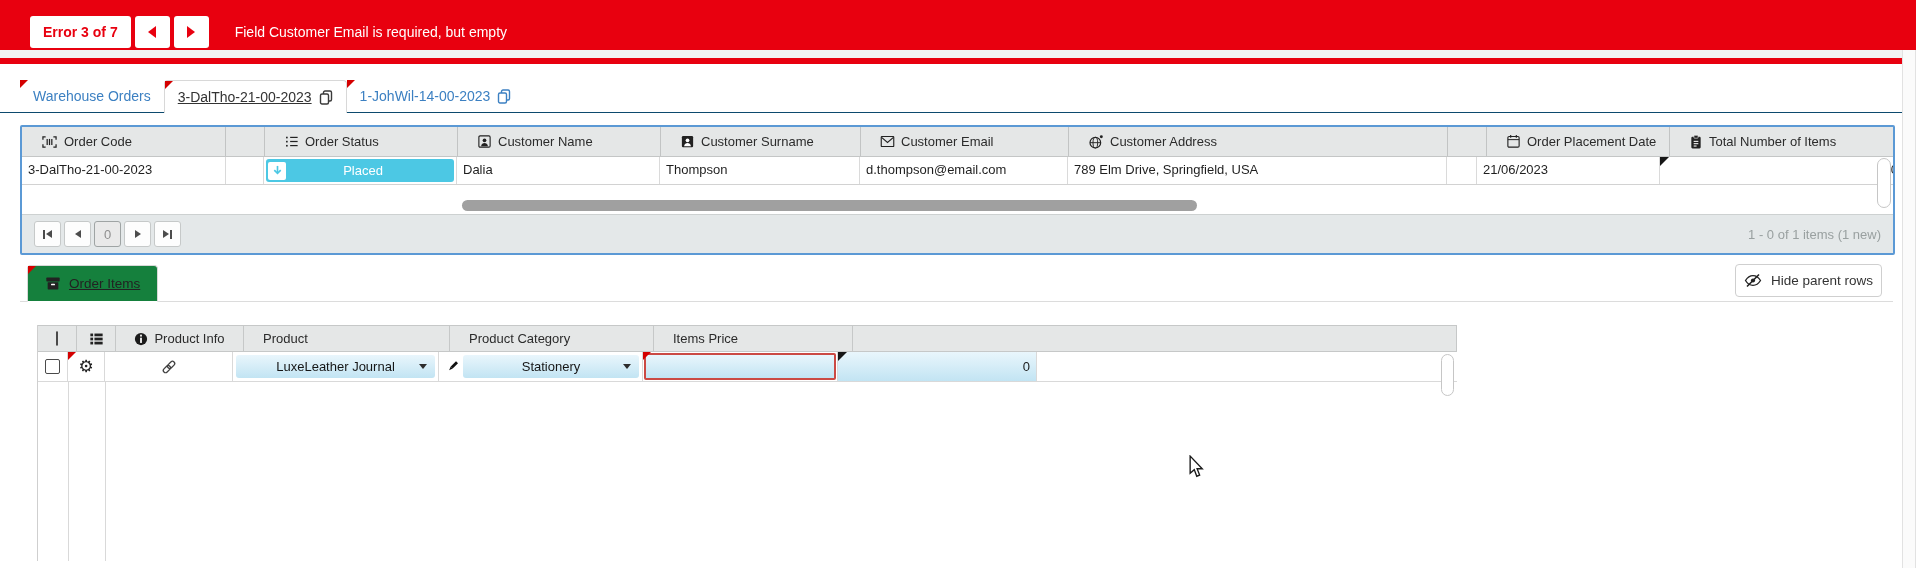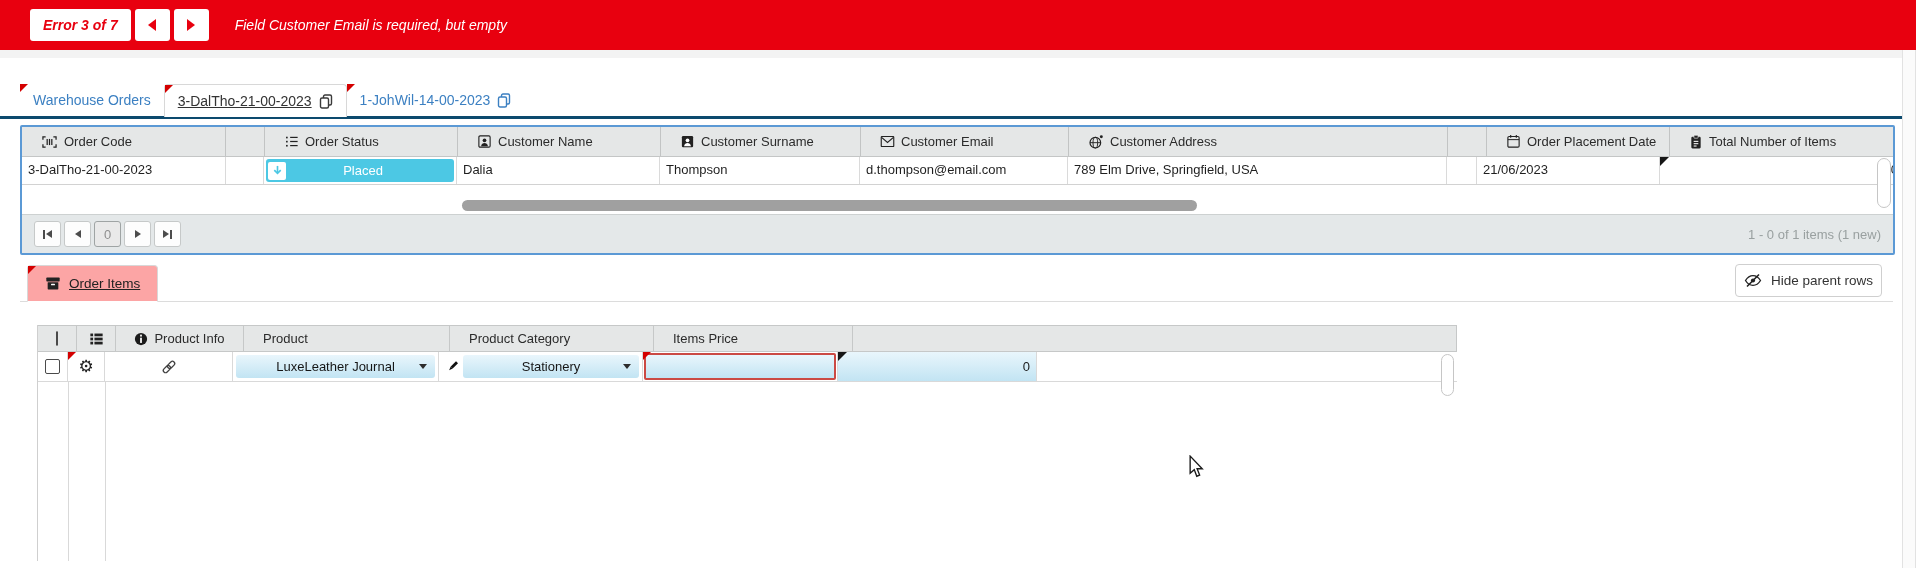--- a/index.html
+++ b/index.html
@@ -1,33 +1,33 @@
 <!DOCTYPE html>
 <html><head>
 <meta charset="utf-8">
 <style>
   html,body{margin:0;padding:0;}
   body{width:1916px;height:568px;position:relative;overflow:hidden;background:#ffffff;
        font-family:"Liberation Sans",sans-serif;color:#222;}
 
   
-  .banner{position:absolute;left:0;top:0;width:1916px;height:50px;background:#e8000f;
-          display:flex;align-items:center;font-style:italic;}
+  .banner{position:absolute;left:0;top:0;width:1916px;height:64px;background:#e8000f;
+          display:flex;align-items:center;}
   .err-box{background:#fff;color:#e8000f;font-weight:bold;font-size:14px;border-radius:3px;
            height:32px;line-height:32px;padding:0 13px;margin-left:30px;}
   .err-nav{background:#fff;border:none;border-radius:3px;width:35px;height:32px;margin-left:4px;
            display:flex;align-items:center;justify-content:center;cursor:pointer;padding:0;}
   .tri-l{width:0;height:0;border-top:6px solid transparent;border-bottom:6px solid transparent;border-right:8px solid #e8000f;}
   .tri-r{width:0;height:0;border-top:6px solid transparent;border-bottom:6px solid transparent;border-left:8px solid #e8000f;}
   .err-msg{color:#fff;font-size:14px;margin-left:26px;}
 
   .gray-strip{position:absolute;left:0;top:50px;width:1916px;height:8px;background:#f3f3f3;}
 
   
-  .tabbar{position:absolute;left:0;top:84px;width:1902px;height:35px;border-bottom:3px solid #0c4a6e;
+  .tabbar{position:absolute;left:0;top:78px;width:1902px;height:35px;border-bottom:1px solid #0c4a6e;
           display:flex;align-items:flex-end;padding-left:20px;box-sizing:border-box;}
   .tab{position:relative;display:flex;align-items:center;gap:7px;padding:8px 13px;font-size:14px;cursor:pointer;}
   .tab-link{color:#3c80c2;}
   .tab-active{background:#fff;border:1px solid #d8d8d8;border-bottom:none;border-radius:4px 4px 0 0;
               margin-bottom:-1px;z-index:2;color:#333;}
   .tab-active .tab-label{text-decoration:underline;color:#333;}
   .corner-red{position:absolute;top:0;left:0;width:0;height:0;border-top:8px solid #d40000;
               border-right:8px solid transparent;z-index:3;}
   .corner-black{position:absolute;top:0;left:0;width:0;height:0;border-top:9px solid #161616;
               border-right:9px solid transparent;z-index:3;}
@@ -57,21 +57,21 @@
   .pg-btn{width:27px;height:26px;background:#fdfdfd;border:1px solid #c6c9c9;border-radius:3px;margin-right:3px;
           display:flex;align-items:center;justify-content:center;gap:1px;cursor:pointer;padding:0;}
   .pg-page{background:#e9e9e9;border:1px solid #9fa4a4;color:#8f8f8f;font-size:13px;}
   .pg-bar{width:2px;height:9px;background:#4c4c4c;}
   .pg-tl{width:0;height:0;border-top:4px solid transparent;border-bottom:4px solid transparent;border-right:6px solid #4c4c4c;}
   .pg-tr{width:0;height:0;border-top:4px solid transparent;border-bottom:4px solid transparent;border-left:6px solid #4c4c4c;}
   .pg-summary{margin-left:auto;color:#99a0a0;font-size:13px;}
 
   
   .oi-rule{position:absolute;left:20px;top:301px;width:1873px;height:1px;background:#dcdcdc;}
-  .oi-tab{position:absolute;left:27px;top:265px;height:37px;background:#fca5a5;border:1px solid #d8d8d8;
+  .oi-tab{position:absolute;left:27px;top:265px;height:37px;background:#15803d;border:1px solid #d8d8d8;
           border-bottom:1px solid #fff;border-radius:4px 4px 0 0;display:flex;align-items:center;gap:8px;
           padding:0 17px;box-sizing:border-box;z-index:2;cursor:pointer;}
   .oi-tab .tab-label{text-decoration:underline;color:#222;font-size:13.5px;}
   .hide-btn{position:absolute;left:1735px;top:264px;width:147px;height:33px;background:#fff;
             border:1px solid #cfcfcf;border-radius:4px;display:flex;align-items:center;justify-content:center;
             gap:9px;font-size:13.5px;color:#333;cursor:pointer;}
 
   
   .grid2{position:absolute;left:37px;top:325px;width:1420px;height:236px;box-sizing:border-box;
          border-left:1px solid #cfcfcf;background:#fff;}

